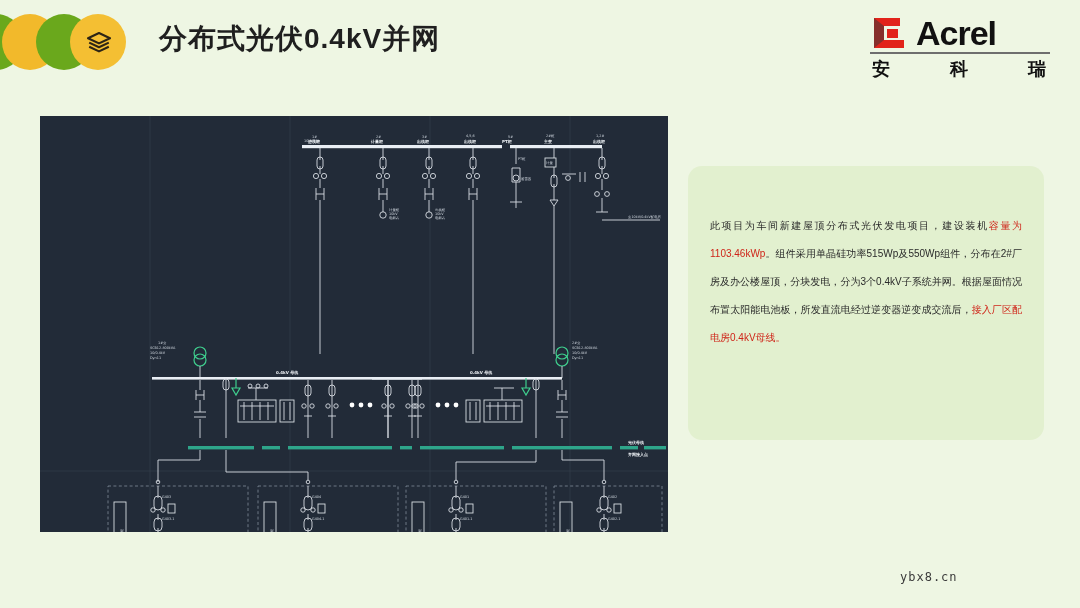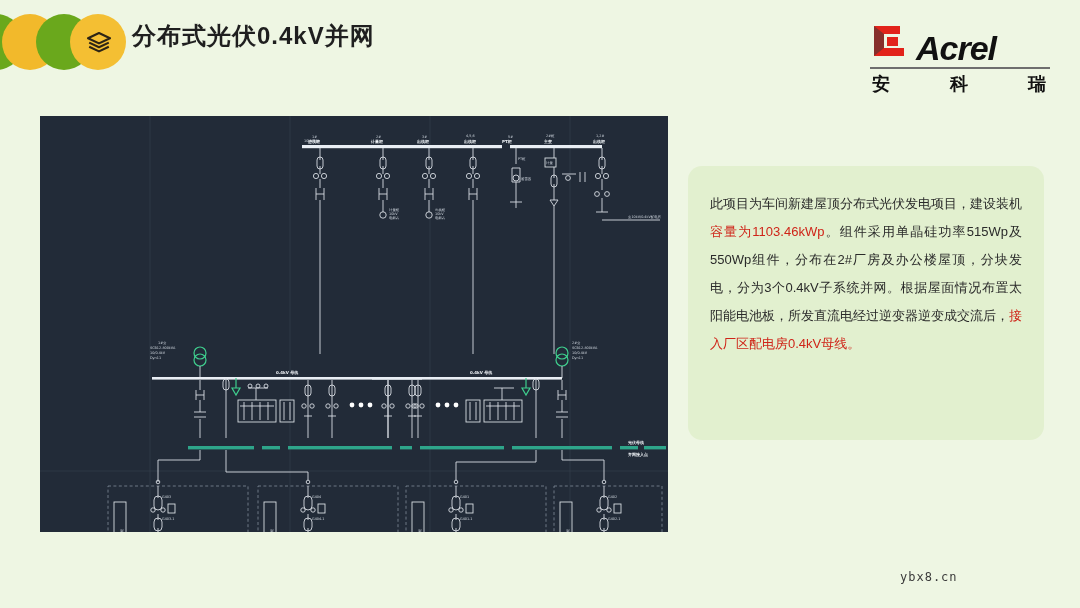--- a/index.html
+++ b/index.html
@@ -12,48 +12,48 @@
   
   .header{position:absolute;left:0;top:0;width:1080px;height:96px;}
   .deco-circles{position:absolute;left:-32px;top:14px;width:160px;height:60px;}
   .circ{position:absolute;border-radius:50%;}
   .c1{left:0px;  top:0px;width:56px;height:56px;background:#6aa81c;}
   .c2{left:34px; top:0px;width:56px;height:56px;background:#f2b92b;}
   .c3{left:68px; top:0px;width:56px;height:56px;background:#6aa81c;}
   .c4{left:102px;top:0px;width:56px;height:56px;background:#f4bf33;}
   .layers-icon{position:absolute;left:118px;top:16px;width:26px;height:26px;}
   .title{
-    position:absolute;left:132px;top:20px;
-    font-size:24px;font-weight:700;color:#1f1f1f;letter-spacing:1px;
+    position:absolute;left:159px;top:20px;
+    font-size:28px;font-weight:700;color:#1f1f1f;letter-spacing:1px;
     white-space:nowrap;
   }
   
   .brand{position:absolute;right:30px;top:16px;width:180px;height:64px;}
   .brand-row{display:flex;align-items:center;gap:6px;}
   .brand-mark{width:40px;height:34px;position:relative;flex:0 0 auto;}
-  .brand-name{font-size:34px;font-weight:800;font-style:italic;color:#111;
-              letter-spacing:-1px;line-height:34px;font-family:"Liberation Sans",sans-serif;margin-top:15px;}
+  .brand-name{font-size:34px;font-weight:800;color:#111;
+              letter-spacing:-1px;line-height:34px;font-family:"Liberation Sans",sans-serif;}
   .brand-rule{margin-top:2px;height:2px;background:#6e6e6e;width:100%;}
   .brand-cn{margin-top:3px;display:flex;justify-content:space-between;
             font-size:18px;font-weight:700;color:#111;letter-spacing:2px;
             padding:0 2px;}
   
   .canvas{
     position:absolute;left:40px;top:116px;width:628px;height:416px;
     background:#222b38;overflow:hidden;
   }
   .cad{position:absolute;inset:0;}
   
   .info-panel{
     position:absolute;left:688px;top:166px;width:356px;height:274px;
     background:#e2f0cf;border-radius:14px;
   }
   .info-text{
-    position:absolute;left:22px;top:11px;width:312px;
-    font-size:13px;line-height:28px;color:#2a2a2a;
+    position:absolute;left:22px;top:36px;width:312px;
+    font-size:10px;line-height:28px;color:#2a2a2a;
     text-align:justify;
   }
   .hl{color:#cf2418;}
   
   .watermark{
     position:absolute;left:900px;top:570px;
     font-family:"DejaVu Sans Mono","Liberation Mono",monospace;
     font-size:12px;color:#3a3a3a;letter-spacing:1px;
   }
 </style>

